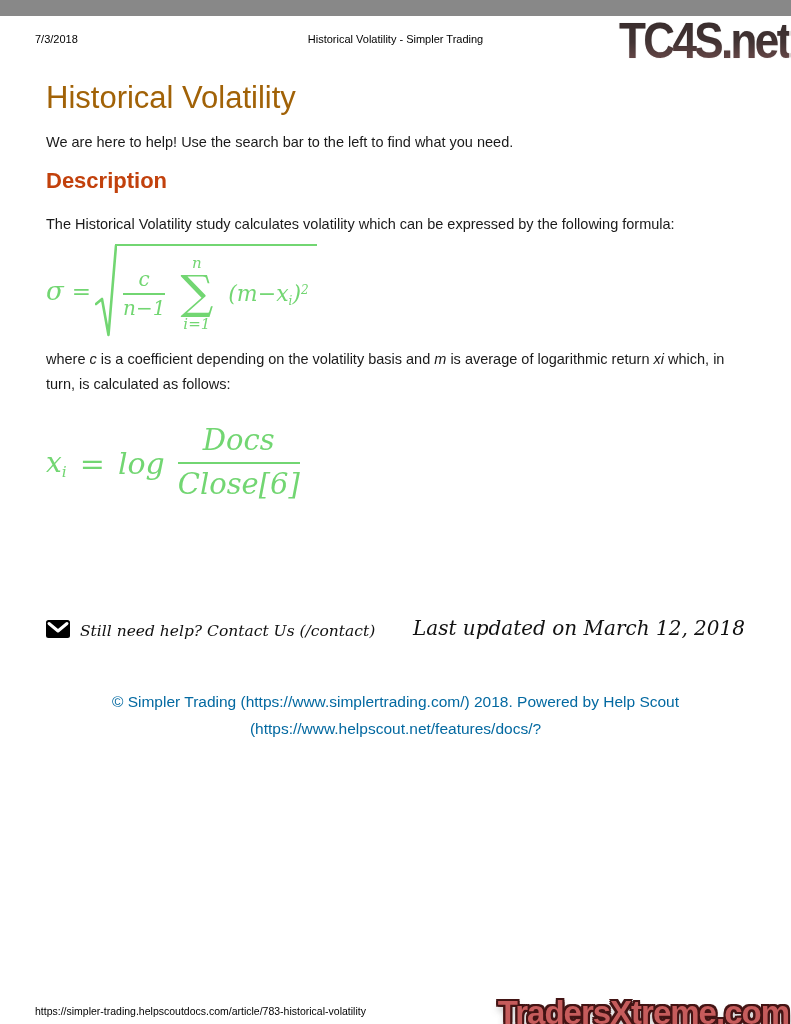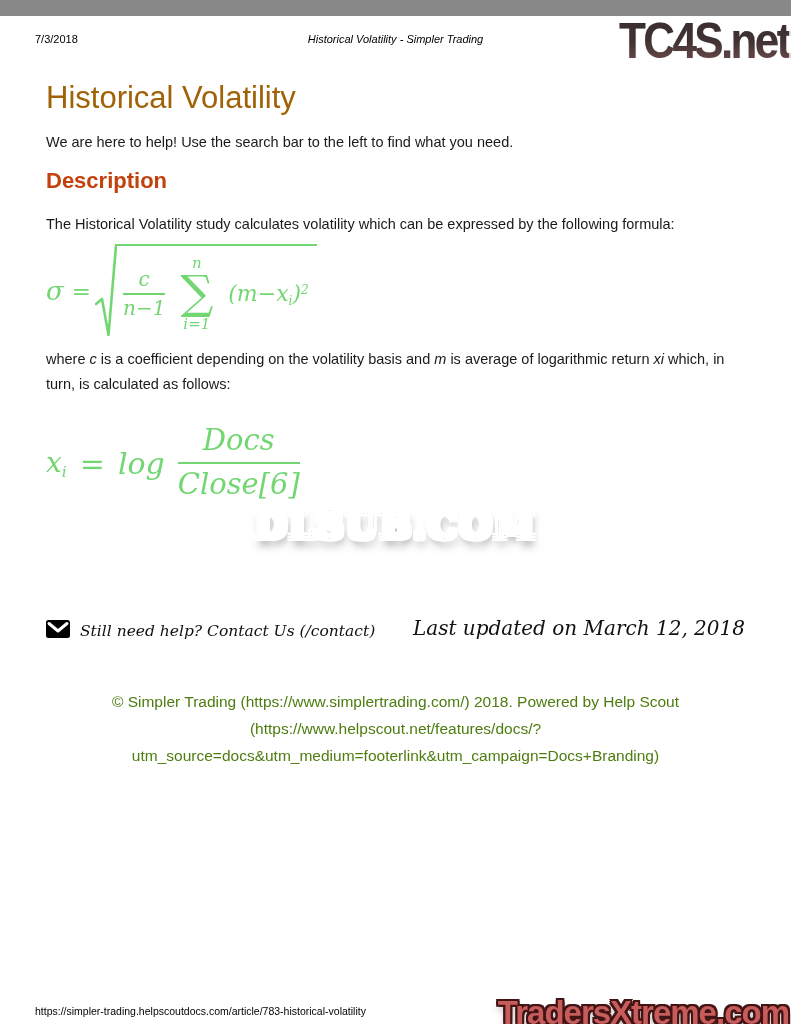--- a/index.html
+++ b/index.html
@@ -12,21 +12,21 @@
     position:relative;
     width:791px;height:1024px;
     margin:16px auto;
     background:#ffffff;
     overflow:hidden;
     font-family:"Liberation Sans", sans-serif;
     color:var(--ink);
   }
   
   .ph-date{position:absolute;left:35px;top:17px;font-size:11px;color:#000;}
-  .ph-title{position:absolute;left:0;top:17px;width:100%;text-align:center;font-size:11px;color:#000;font-style:italic;}
+  .ph-title{position:absolute;left:0;top:17px;width:100%;text-align:center;font-size:11px;color:#000;}
   .wm-tc4s{
     position:absolute;right:2px;top:-4px;
     font-size:50px;font-weight:bold;letter-spacing:-3px;
     transform:scaleX(0.88);transform-origin:right top;
     background:linear-gradient(180deg,#141414 0%,#262020 52%,#7e5050 100%);
     -webkit-background-clip:text;background-clip:text;color:transparent;
     text-shadow:0 0 1px rgba(120,90,90,0.35);
   }
   
   .h1{position:absolute;left:46px;top:64px;font-size:31px;font-weight:400;color:#a16207;}
@@ -92,21 +92,21 @@
     font-family:"DejaVu Serif", serif;font-style:italic;font-size:15.5px;color:#111;
   }
   .help-text a{color:#111;text-decoration:none;}
   .last-updated{
     position:absolute;right:46px;top:600px;
     font-family:"DejaVu Serif", serif;font-style:italic;font-size:20px;color:#111;
   }
   
   .footer{
     position:absolute;left:0;top:672px;width:100%;
-    text-align:center;font-size:15.5px;line-height:27px;color:#4d7c0f;
+    text-align:center;font-size:15.5px;line-height:27px;color:#0369a1;
   }
   .pf-url{position:absolute;left:35px;top:989px;font-size:10.5px;color:#000;}
 </style>
 </head>
 <body>
 
 <div class="page">
 
   <div class="ph-date">7/3/2018</div>
   <div class="ph-title">Historical Volatility - Simpler Trading</div>
@@ -146,31 +146,29 @@
     <span class="f2-lhs"><span>x</span><span class="sb">i</span></span>
     <span>=</span>
     <span>log</span>
     <span class="frac">
       <span>Docs</span>
       <span class="bar"></span>
       <span>Close[6]</span>
     </span>
   </div>
 
-  <div class="wm-dlsub">DLSUB.COM</div>
 
   <svg class="envelope" width="24" height="18" viewBox="0 0 24 18">
     <rect x="0" y="0" width="24" height="18" rx="2.5" fill="#000"></rect>
     <polyline points="3,3.5 12,11 21,3.5" fill="none" stroke="#fff" stroke-width="3" stroke-linecap="round" stroke-linejoin="round"></polyline>
   </svg>
   <div class="help-text"><span>Still need help? </span><a href="#">Contact Us (/contact)</a></div>
   <div class="last-updated">Last updated on March 12, 2018</div>
 
   <div class="footer">
     <div>© Simpler Trading (https://www.simplertrading.com/) 2018. Powered by Help Scout</div>
     <div>(https://www.helpscout.net/features/docs/?</div>
-    <div>utm_source=docs&amp;utm_medium=footerlink&amp;utm_campaign=Docs+Branding)</div>
   </div>
 
   <div class="pf-url">https://simpler-trading.helpscoutdocs.com/article/783-historical-volatility</div>
   <div class="wm-tx">TradersXtreme.com</div>
 
 </div>
 
 </body></html>

